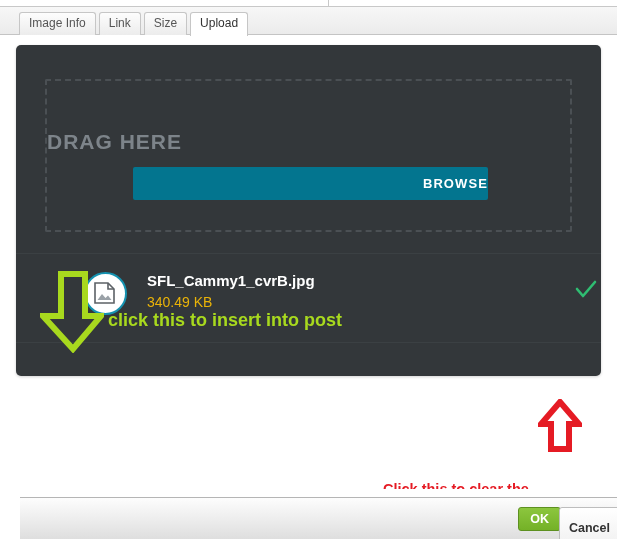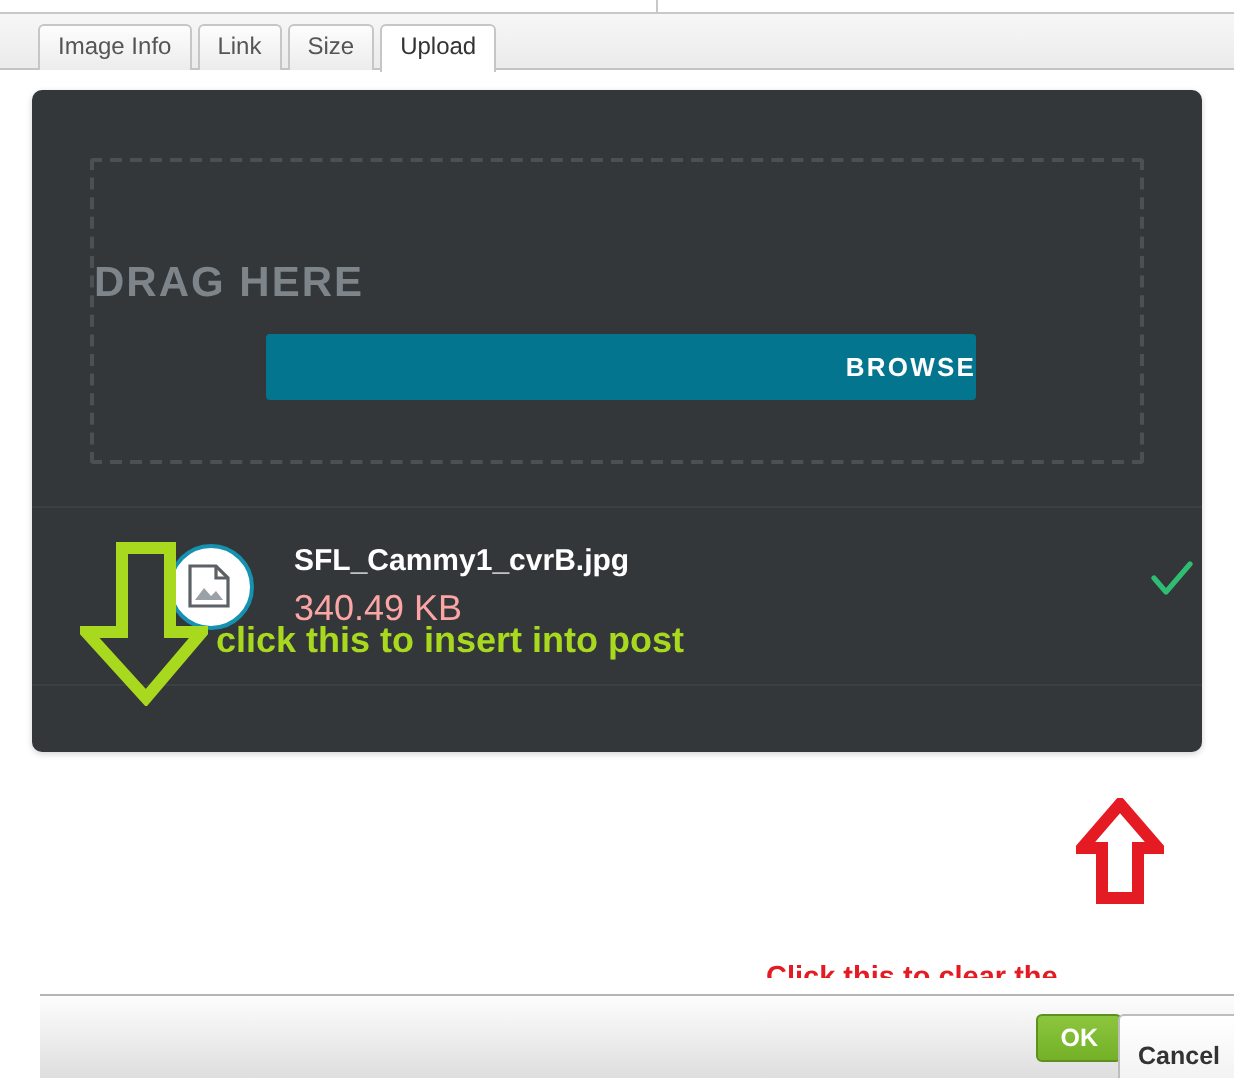--- a/index.html
+++ b/index.html
@@ -202,22 +202,22 @@
     position: absolute;
     left: 114px; top: 18px;
     font-size: 15px;
     font-weight: bold;
     color: #ffffff;
     white-space: nowrap;
   }
   .file-size {
     position: absolute;
     left: 114px; top: 40px;
-    font-size: 18px;
-    color: #fca5a5;
+    font-size: 14px;
+    color: #eab308;
     white-space: nowrap;
   }
   .file-check {
     position: absolute;
     left: 540px; top: 24px;
     width: 26px; height: 24px;
     cursor: pointer;
   }
 
   

